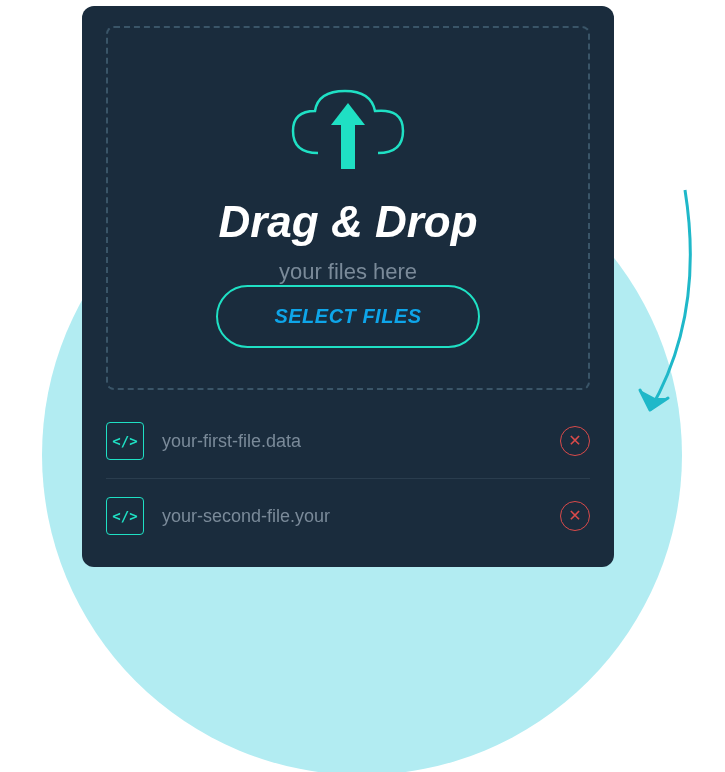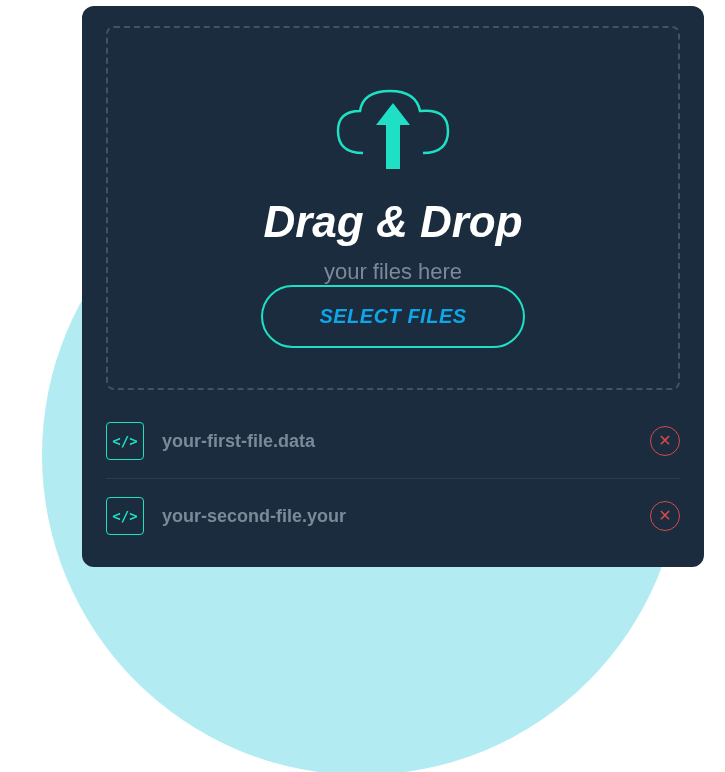--- a/index.html
+++ b/index.html
@@ -24,21 +24,21 @@
     .arrow-curve {
       position: absolute;
       top: 185px;
       right: 25px;
       z-index: 2;
     }
     .card {
       position: absolute;
       top: 6px;
       left: 82px;
-      width: 622px;
+      width: 532px;
       background: #1a2c3d;
       border-radius: 12px;
       z-index: 3;
       padding: 20px 24px 0 24px;
     }
     .dropzone {
       border: 2px dashed #3a5568;
       border-radius: 8px;
       padding: 55px 20px 40px 20px;
       display: flex;
@@ -98,21 +98,20 @@
     .file-icon-text {
       color: #1fe0c4;
       font-size: 14px;
       font-weight: 600;
       font-family: monospace;
     }
     .file-name {
       color: #7a8a99;
       font-size: 18px;
       flex: 1;
-      font-weight: bold;
     }
     .remove-btn {
       width: 30px;
       height: 30px;
       border: 1.5px solid #d94a4a;
       border-radius: 50%;
       background: transparent;
       display: flex;
       align-items: center;
       justify-content: center;

